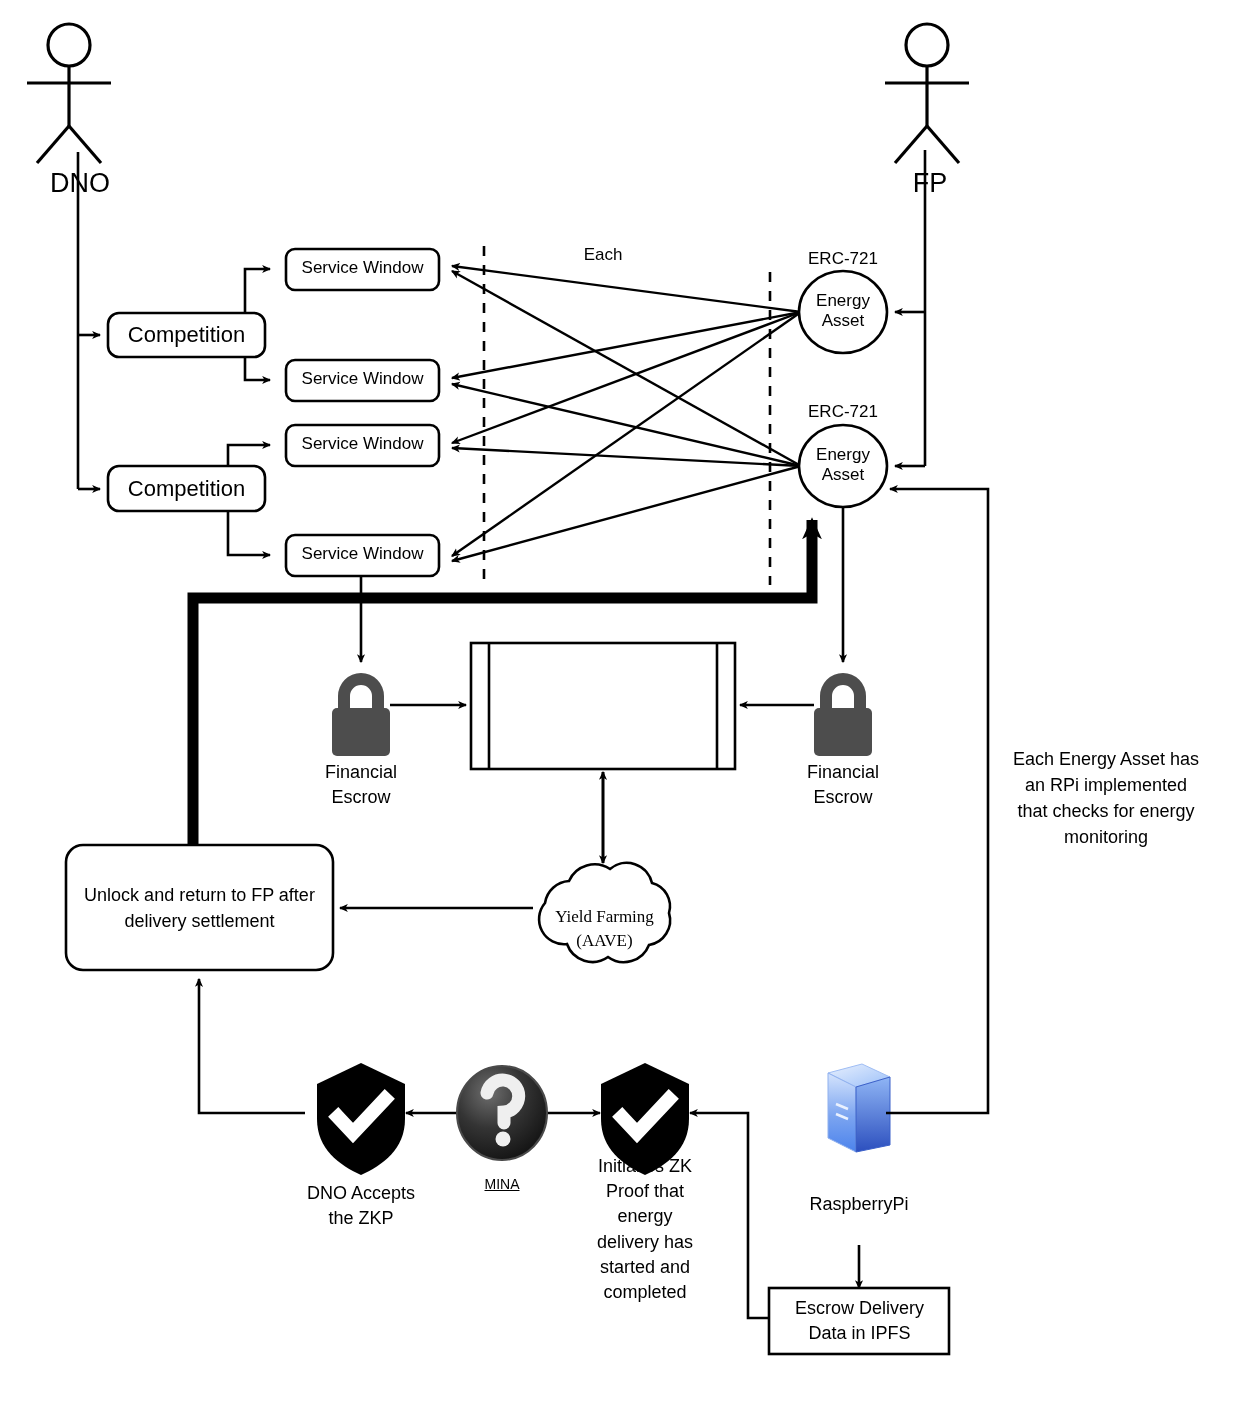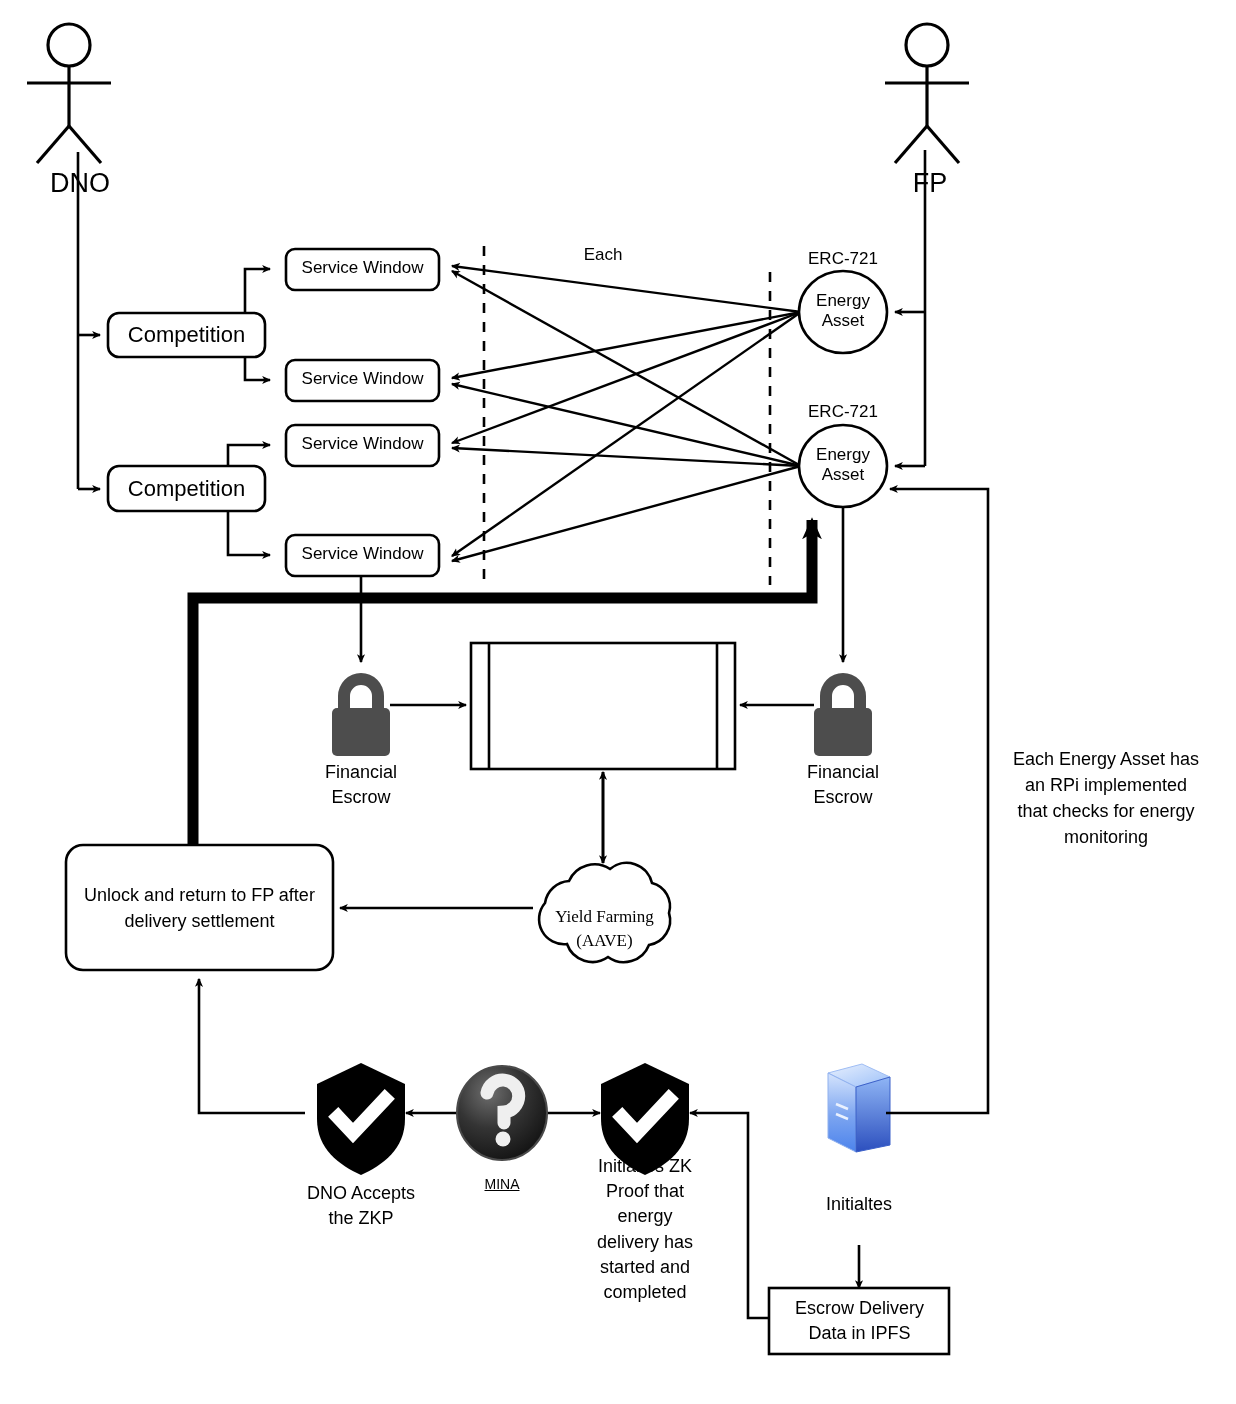--- a/index.html
+++ b/index.html
@@ -276,18 +276,18 @@
 
   <div class="nodeText" style="left:452px;top:1176px;width:100px;font-size:14px;text-decoration:underline;">MINA</div>
 
   <div class="nodeText" style="left:589px;top:1154px;width:112px;font-size:18px;line-height:1.4;">Initialtes ZK
 Proof that
 energy
 delivery has
 started and
 completed</div>
 
-  <div class="nodeText" style="left:789px;top:1194px;width:140px;font-size:18px;">Initialtes</div>
+  <div class="nodeText" style="left:789px;top:1194px;width:140px;font-size:18px;">RaspberryPi</div>
 
   <div class="nodeText" style="left:772px;top:1296px;width:175px;font-size:18px;line-height:1.4;">Escrow Delivery
 Data in IPFS</div>
 
 </div>
 
 </body></html>

